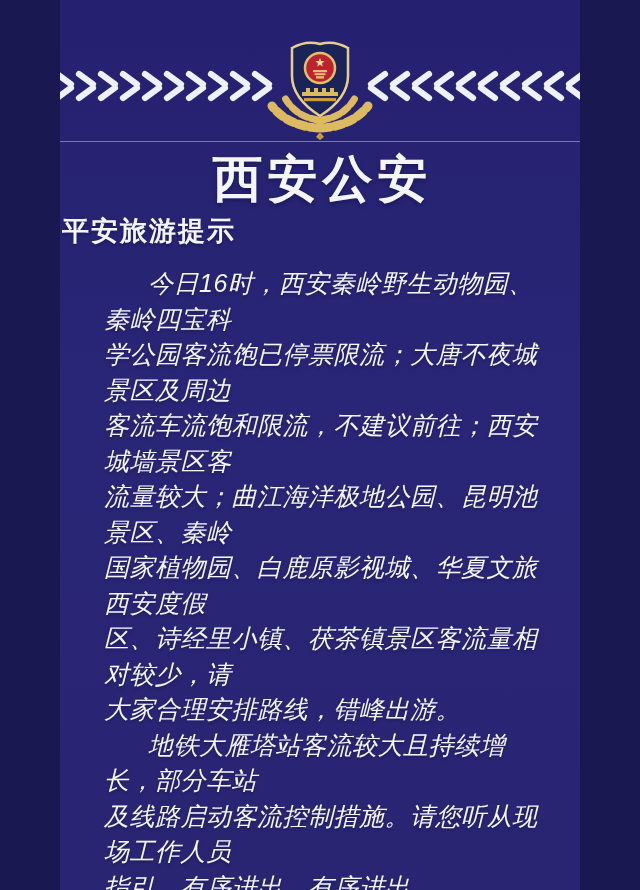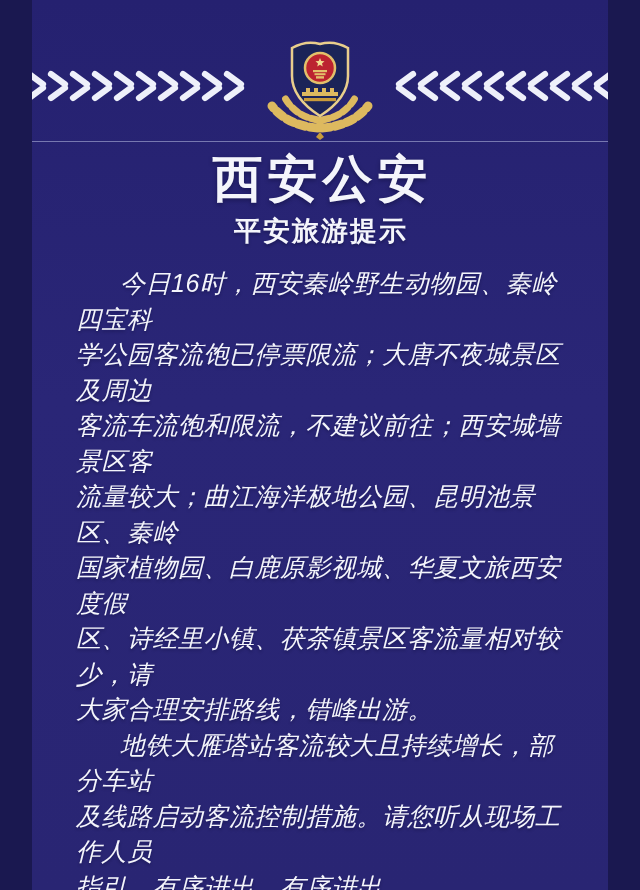--- a/index.html
+++ b/index.html
@@ -1,19 +1,19 @@
 <!DOCTYPE html>
 <html><head>
 <meta charset="utf-8">
 <style>
   * { margin: 0; padding: 0; box-sizing: border-box; }
   html, body { background: #1a1850; }
   .poster {
     position: relative;
-    width: 576px;
+    width: 520px;
     height: 890px;
     margin: 0 auto;
     overflow: hidden;
     display: flex;
     flex-direction: column;
     background: linear-gradient(180deg, #252170 0%, #2a2677 45%, #292573 100%);
     color: #f4f5fb;
     font-family: "Liberation Sans", sans-serif;
   }
   
@@ -29,21 +29,21 @@
   
   .page-title {
     margin-top: 8px; flex: none;
     text-align: center;
     font-size: 50px; line-height: 58px; font-weight: 700;
     letter-spacing: 5px; text-indent: 5px;
     text-shadow: 0 2px 4px rgba(8,8,40,0.4);
   }
   .page-subtitle {
     margin-top: 6px; flex: none;
-    text-align: center;
+    text-align: left;
     font-size: 27px; line-height: 34px; font-weight: 600;
     letter-spacing: 2px; text-indent: 2px;
     text-shadow: 0 2px 3px rgba(8,8,40,0.35);
   }
   
   .notice-body {
     margin-top: 18px; flex: none;
     padding: 0 42px 0 44px;
     font-size: 25px; line-height: 35.5px; font-weight: 500;
     letter-spacing: 0.5px;

